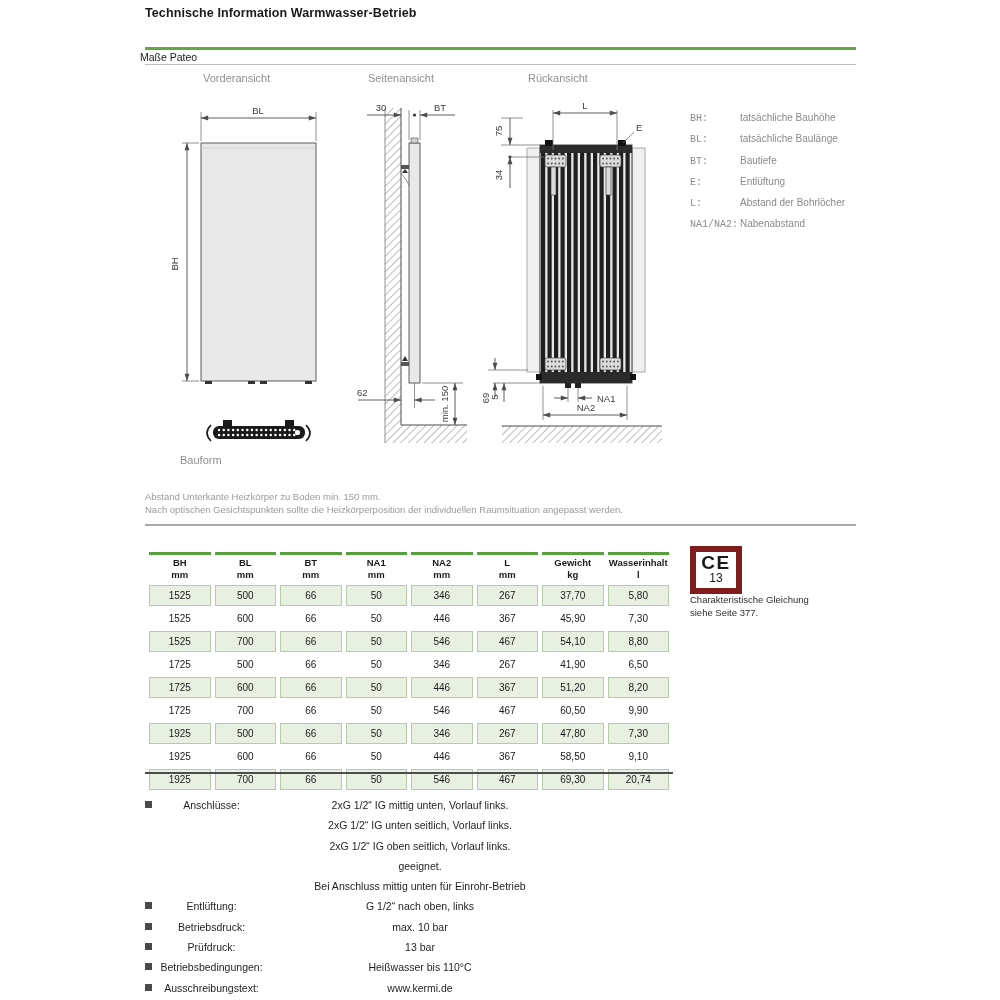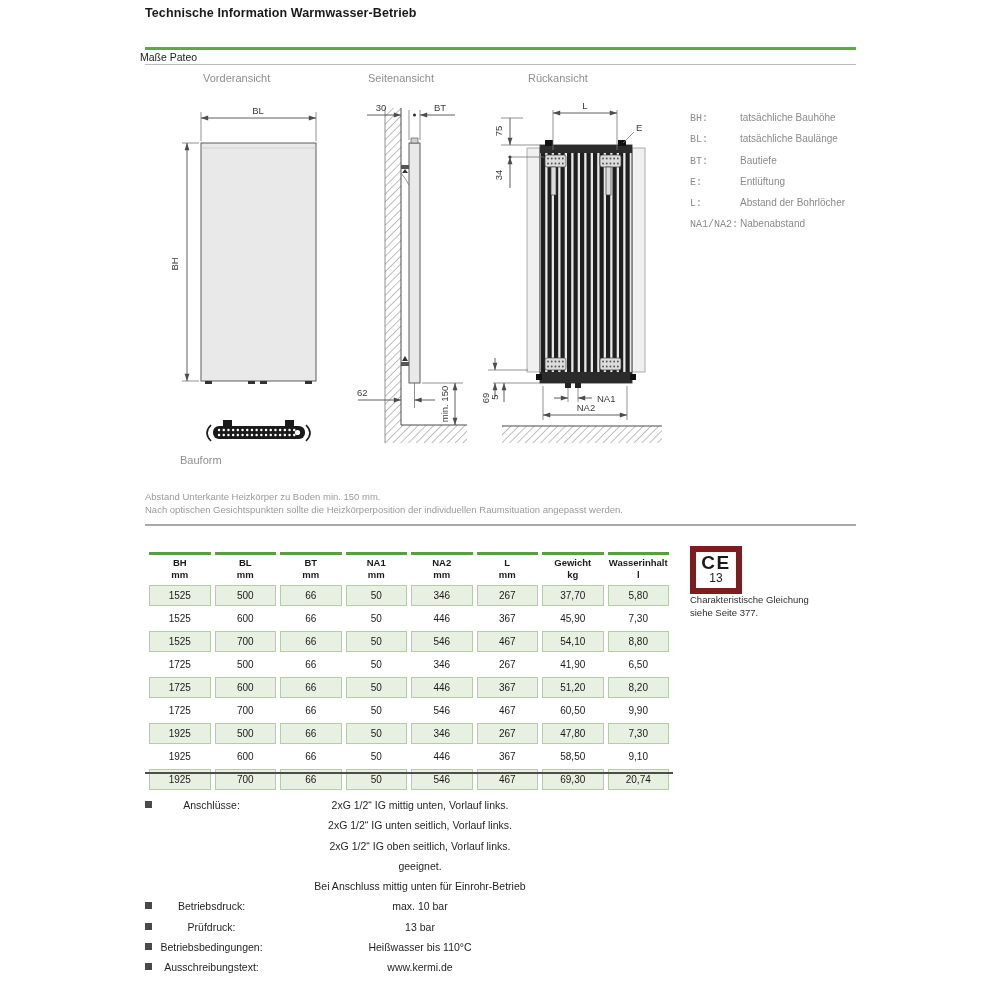--- a/index.html
+++ b/index.html
@@ -354,20 +354,27 @@
         <span class="spec-values">
           <div>2xG 1/2“ IG mittig unten, Vorlauf links.</div>
           <div>2xG 1/2“ IG unten seitlich, Vorlauf links.</div>
           <div>2xG 1/2“ IG oben seitlich, Vorlauf links.</div>
           <div>geeignet.</div>
           <div>Bei Anschluss mittig unten für Einrohr-Betrieb</div>
         </span>
       </div>
       <div class="spec-item">
         <span class="bullet"></span>
+        <span class="spec-label">Entlüftung:</span>
+        <span class="spec-values">
+          <div>G 1/2“ nach oben, links</div>
+        </span>
+      </div>
+      <div class="spec-item">
+        <span class="bullet"></span>
         <span class="spec-label">Betriebsdruck:</span>
         <span class="spec-values">
           <div>max. 10 bar</div>
         </span>
       </div>
       <div class="spec-item">
         <span class="bullet"></span>
         <span class="spec-label">Prüfdruck:</span>
         <span class="spec-values">
           <div>13 bar</div>

